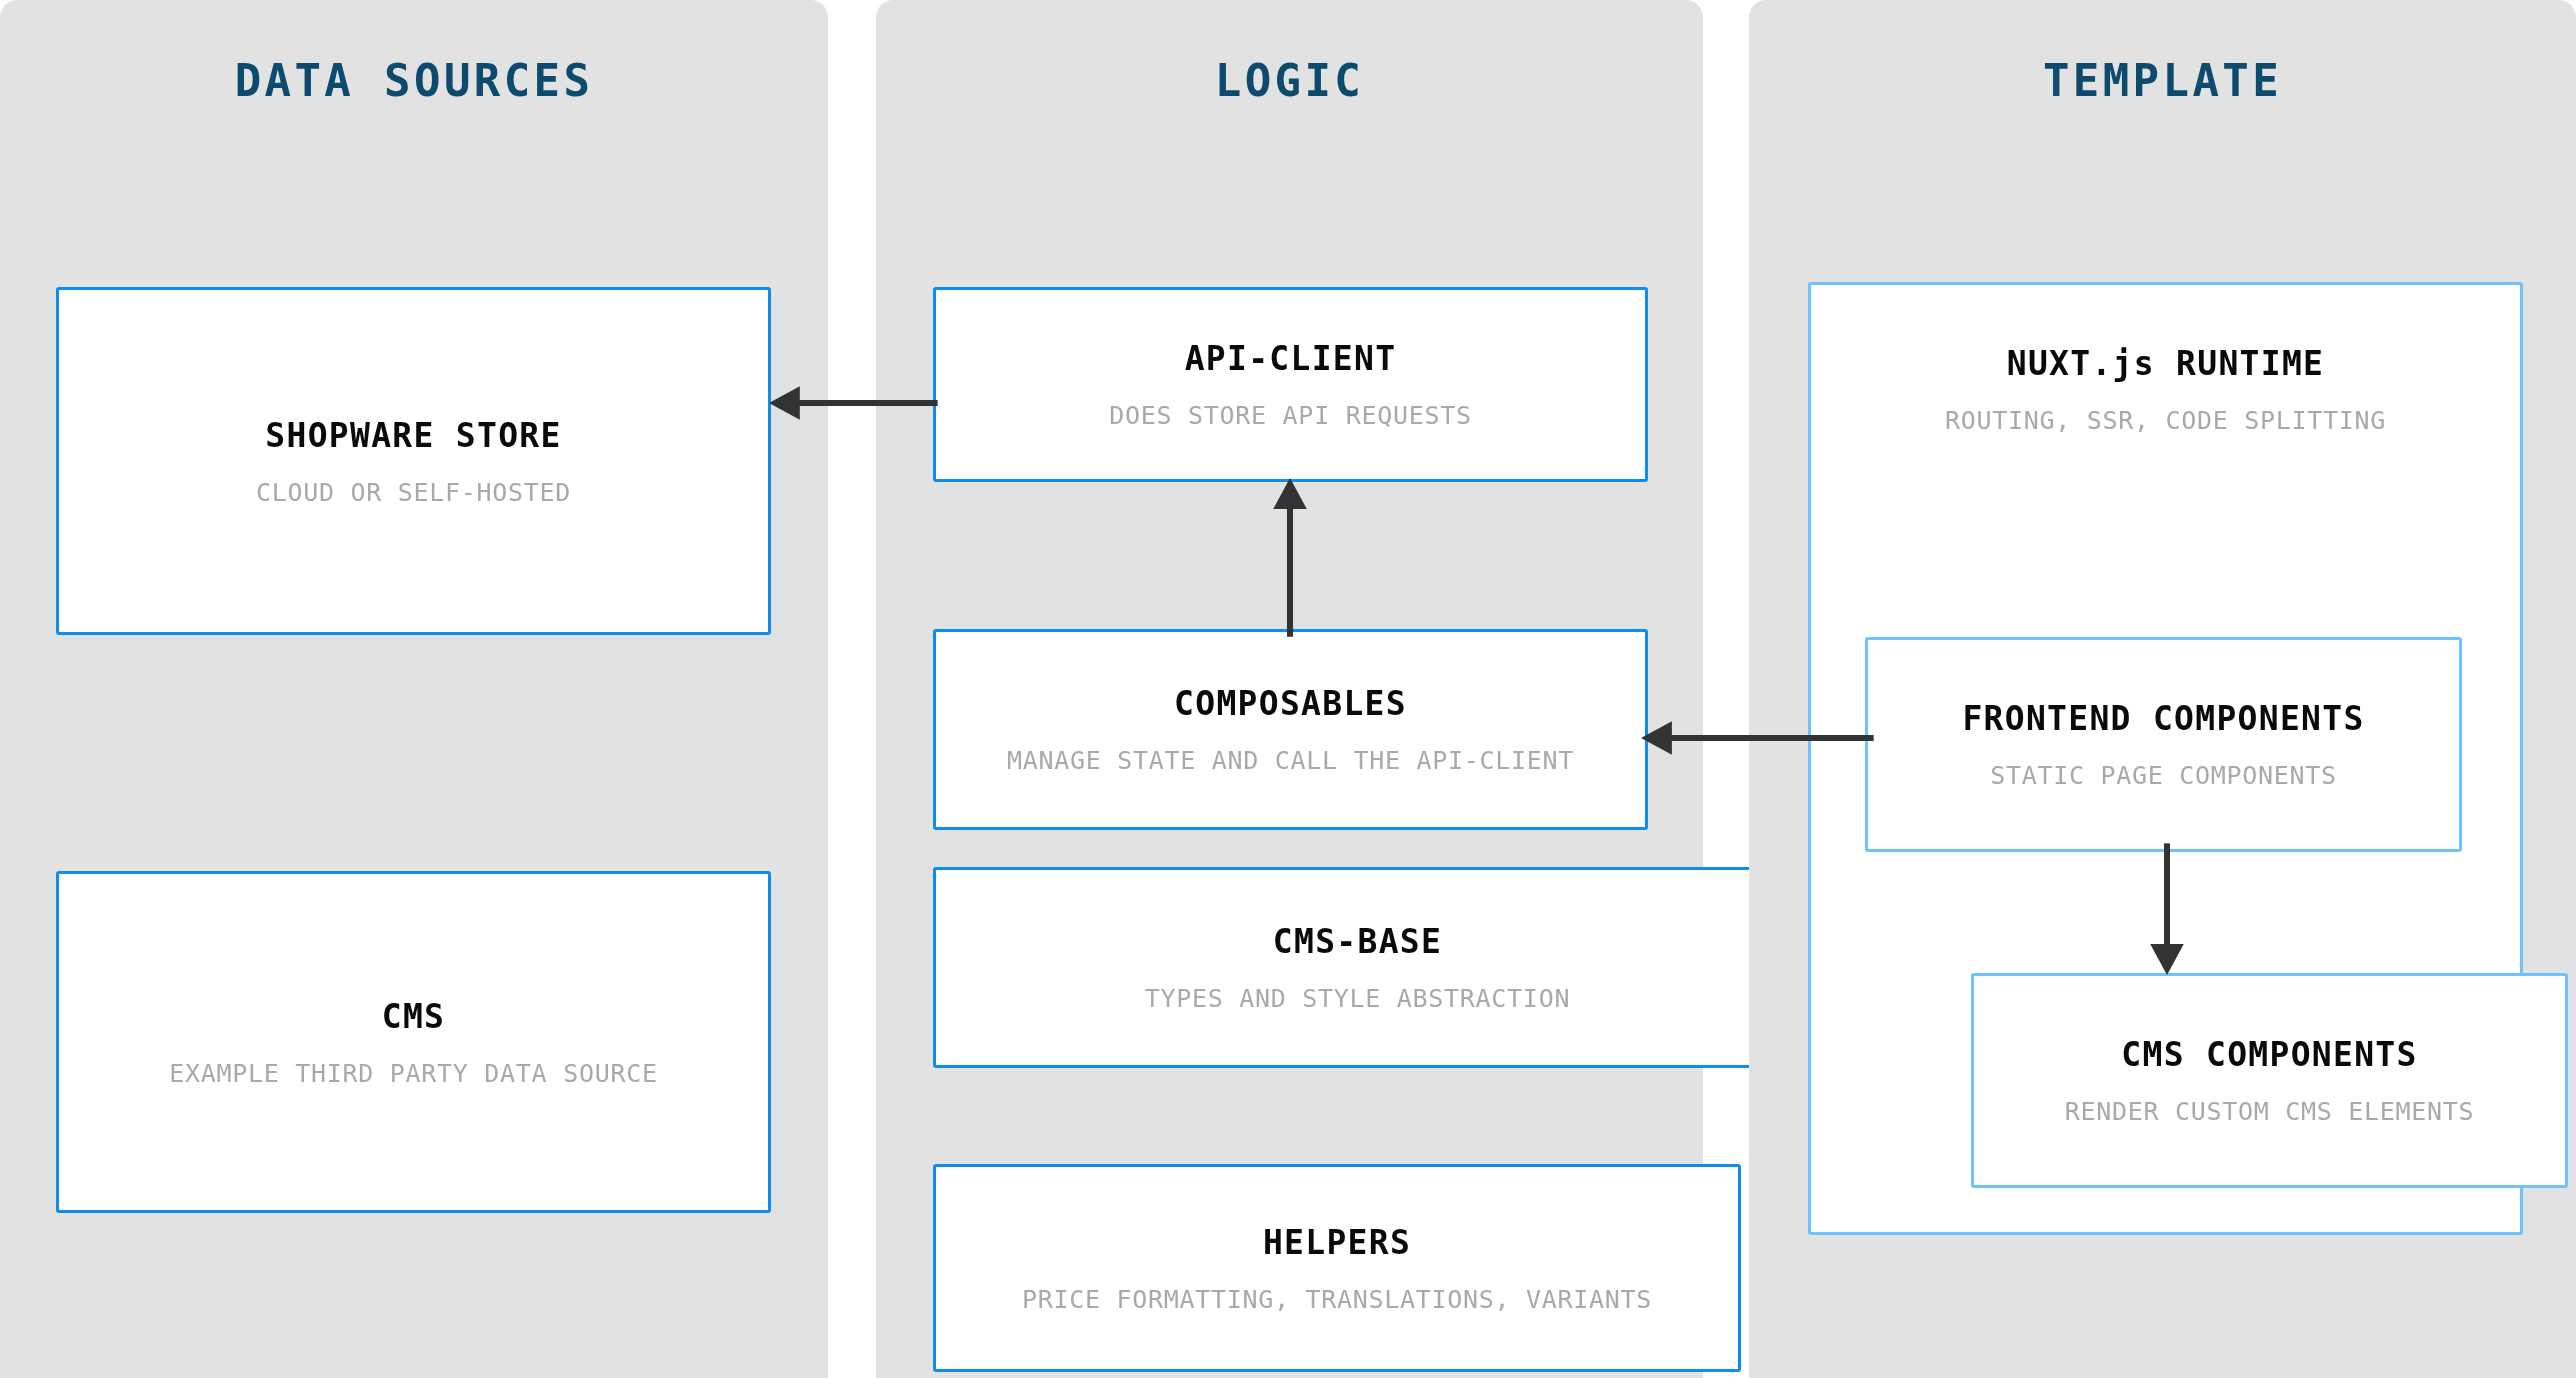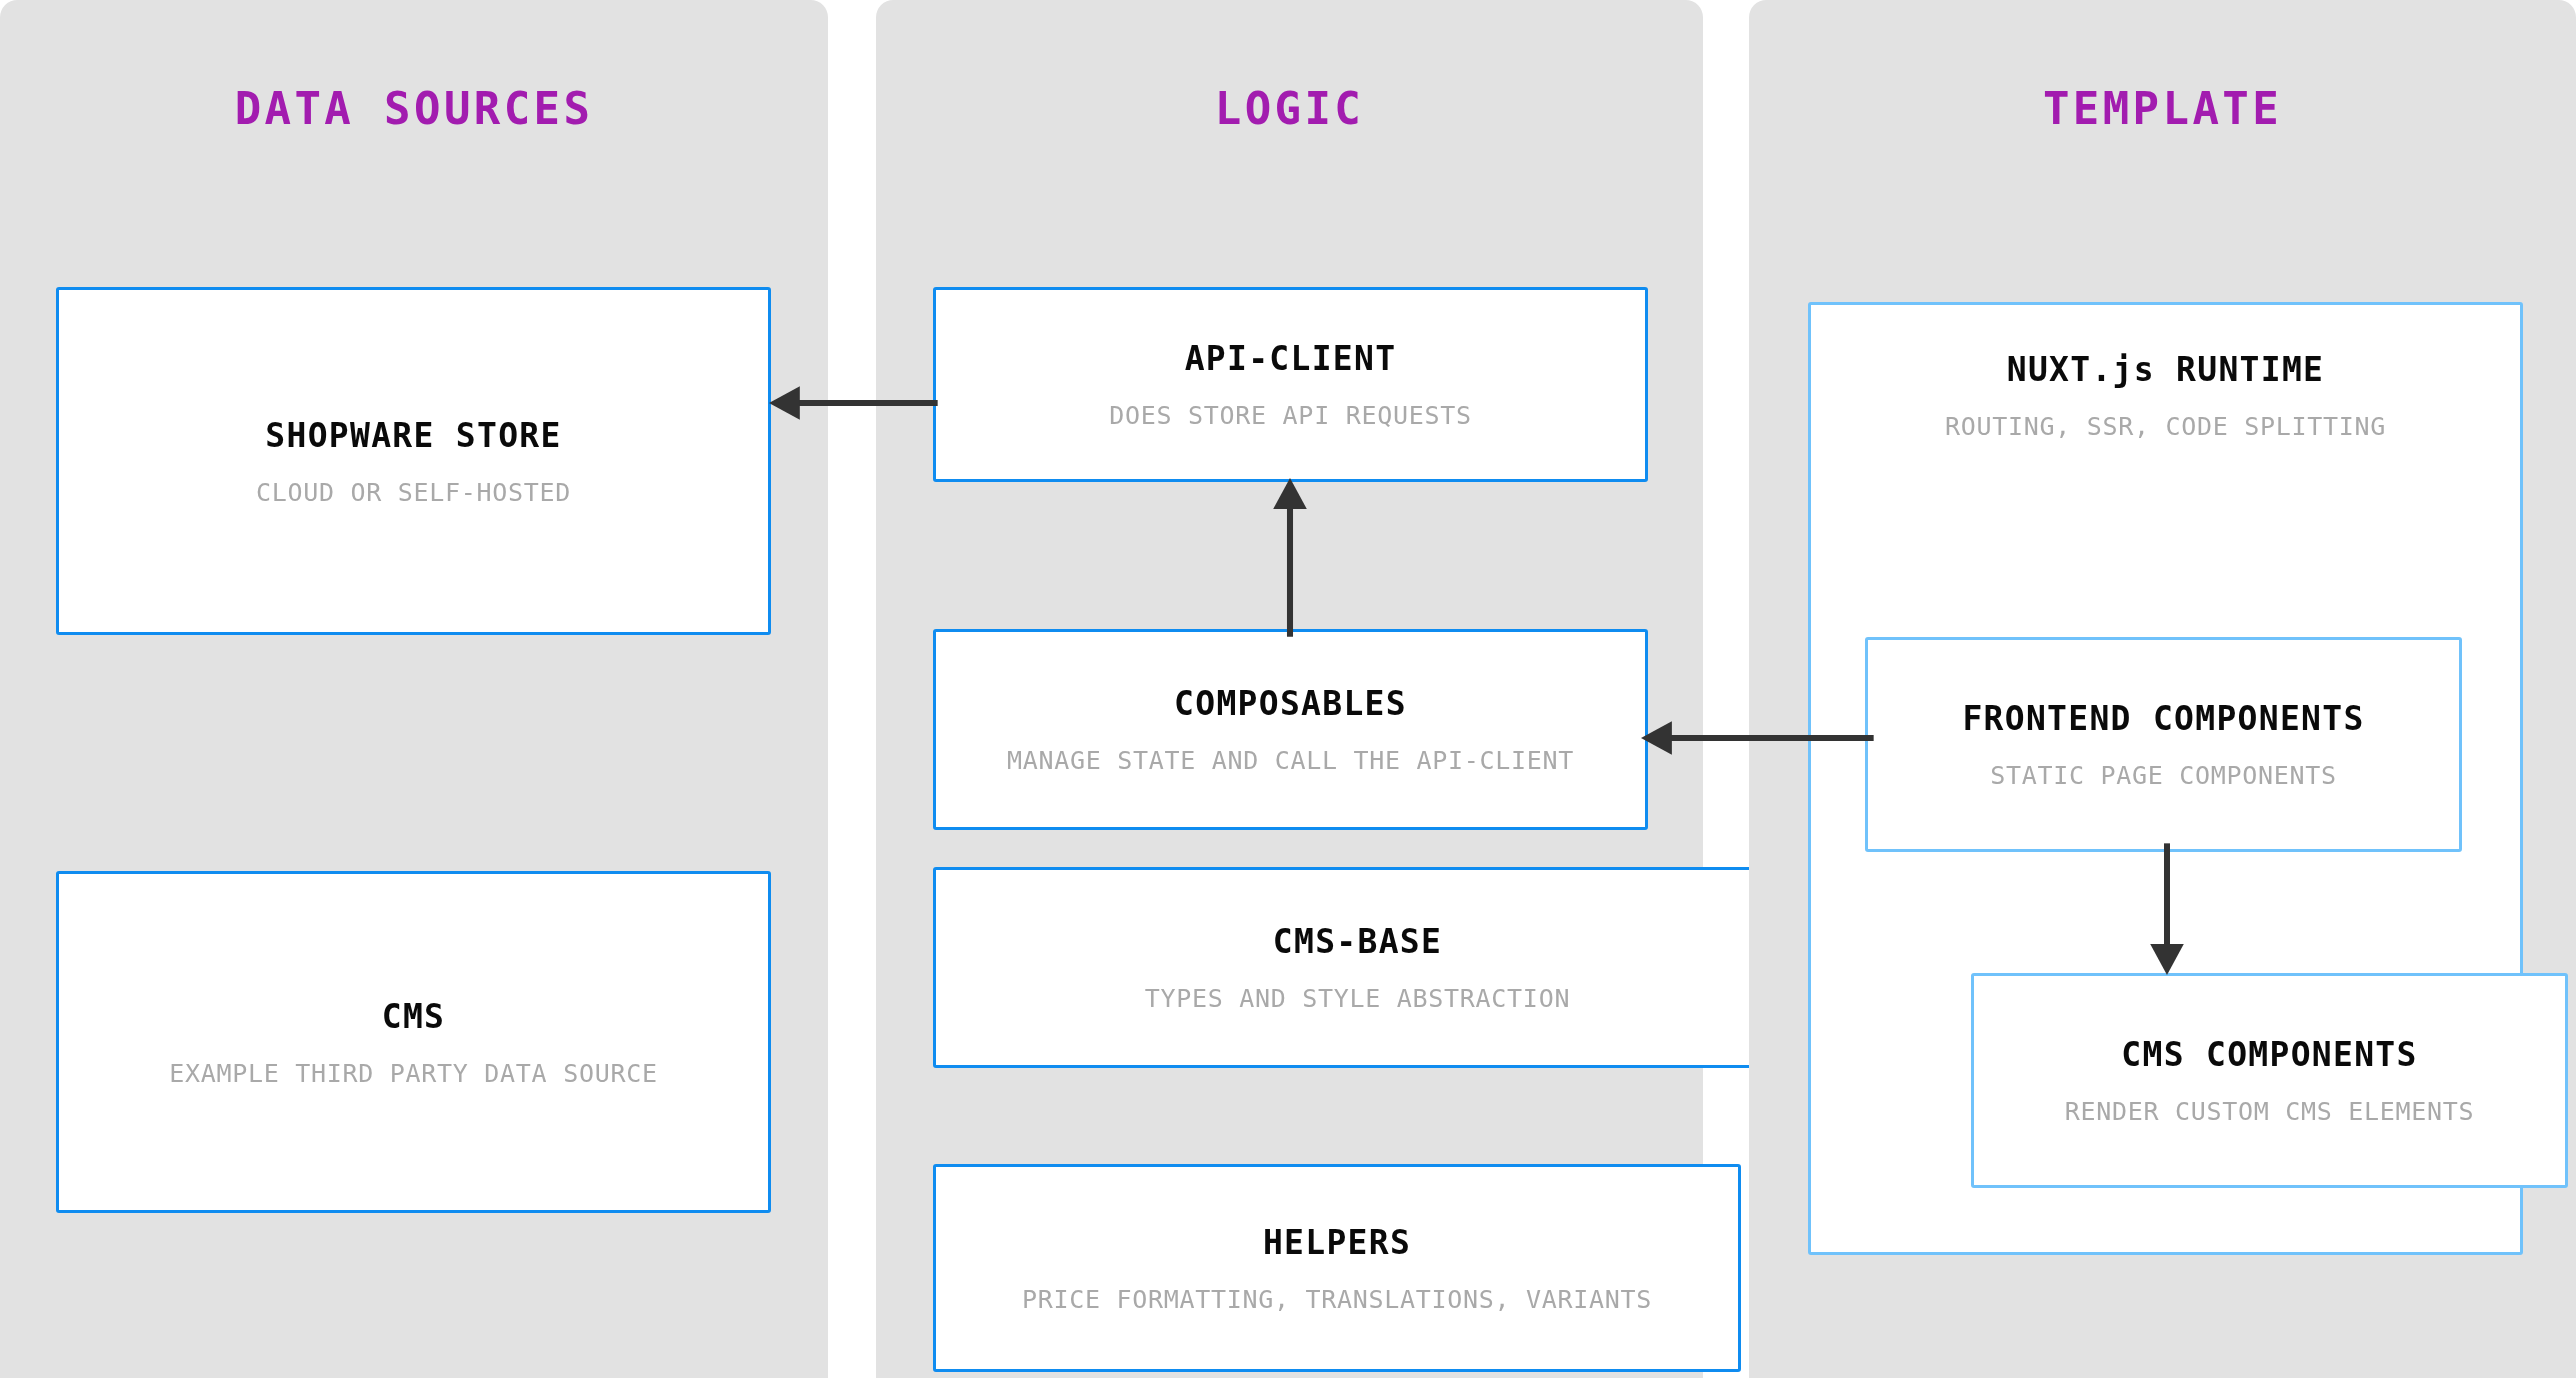--- a/index.html
+++ b/index.html
@@ -36,23 +36,22 @@
 
   .lane-title {
     position: absolute;
     top: 55px;
     left: 0;
     width: 100%;
     text-align: center;
     font-size: 44px;
     font-weight: 700;
     letter-spacing: 3.4px;
-    color: #a21caf;
-    font-family: "DejaVu Sans Mono", "Liberation Mono", monospace;
-    margin-top: 28px;
+    color: #0c4a6e;
+    font-family: "DejaVu Sans Mono", "Liberation Mono", monospace;
   }
 
   
   .node {
     position: absolute;
     background: #ffffff;
     border: 3.4px solid #0f8cf0;
     border-radius: 3px;
     box-sizing: border-box;
     display: flex;
@@ -79,22 +78,21 @@
     font-weight: 400;
     letter-spacing: 0.7px;
     color: #a9a9a9;
     text-align: left;
     white-space: nowrap;
     font-family: "DejaVu Sans Mono", "Liberation Mono", monospace;
   }
   
   .container-node {
     justify-content: flex-start;
-    padding-top: 45px;
-    margin-top: 20px;
+    padding-top: 59px;
   }
 
   
   
   #node-shopware { left: 56px;  top: 287px;  width: 715px; height: 348px; }
   #node-cms      { left: 56px;  top: 871px; width: 715px; height: 342px; }
 
   
   #node-api-client   { left: 933px; top: 287px;  width: 715px; height: 195px; }
   #node-composables  { left: 933px; top: 629px;  width: 715px; height: 201px; }

